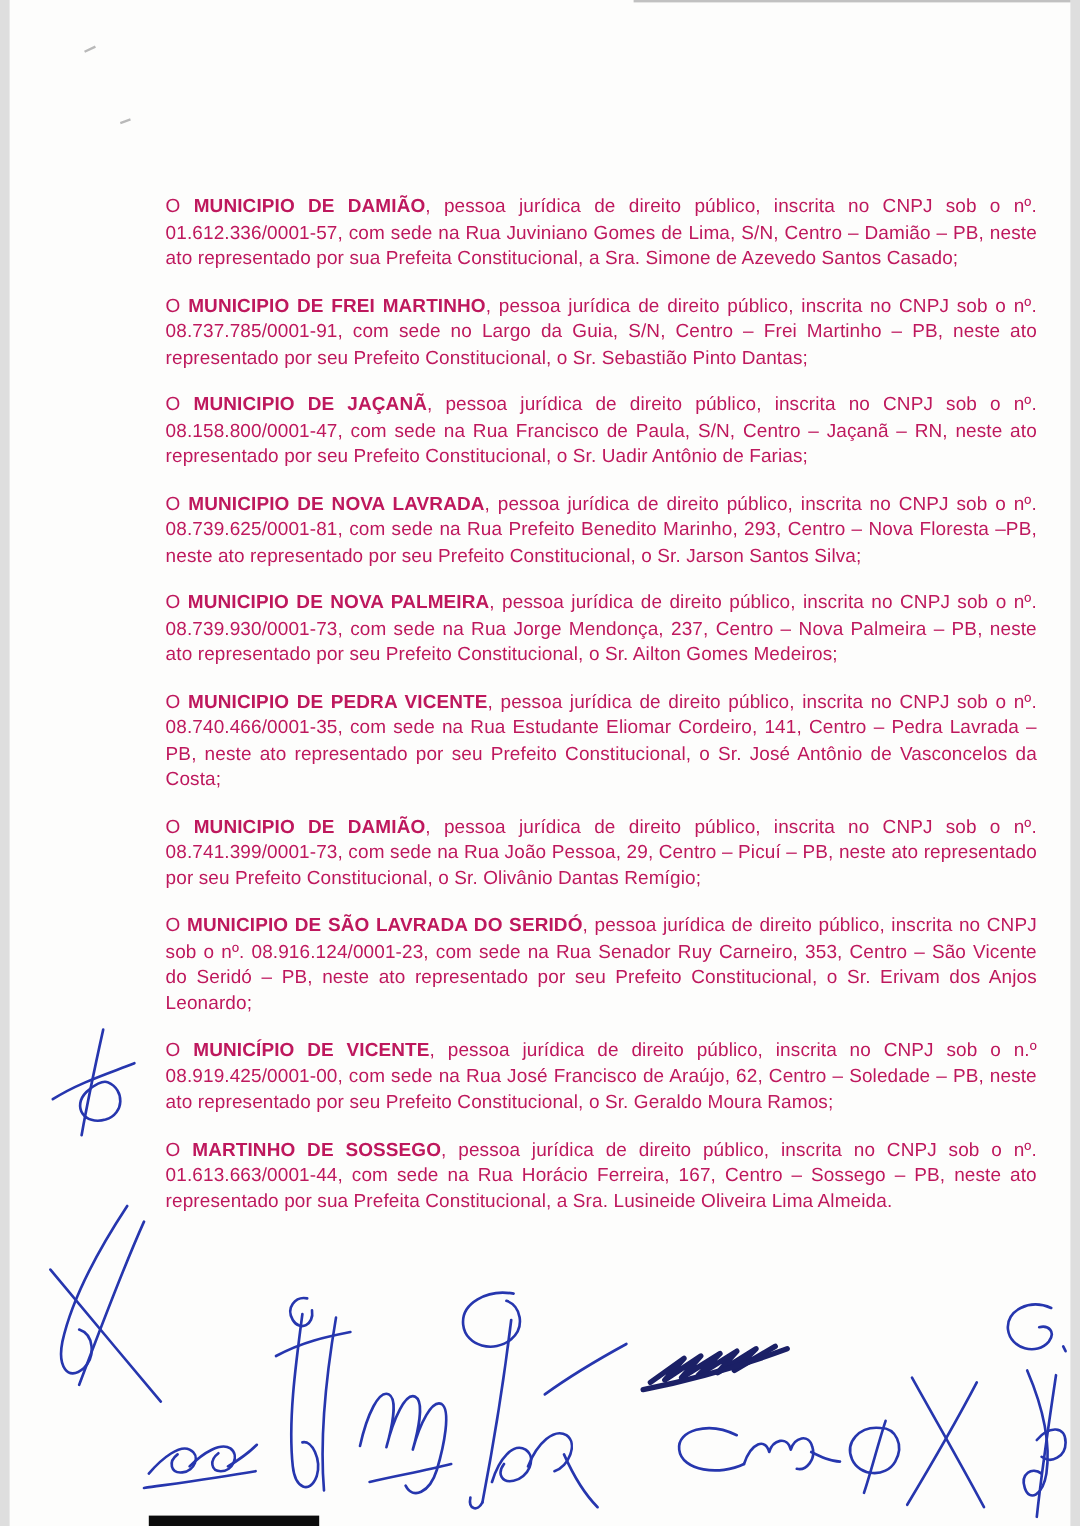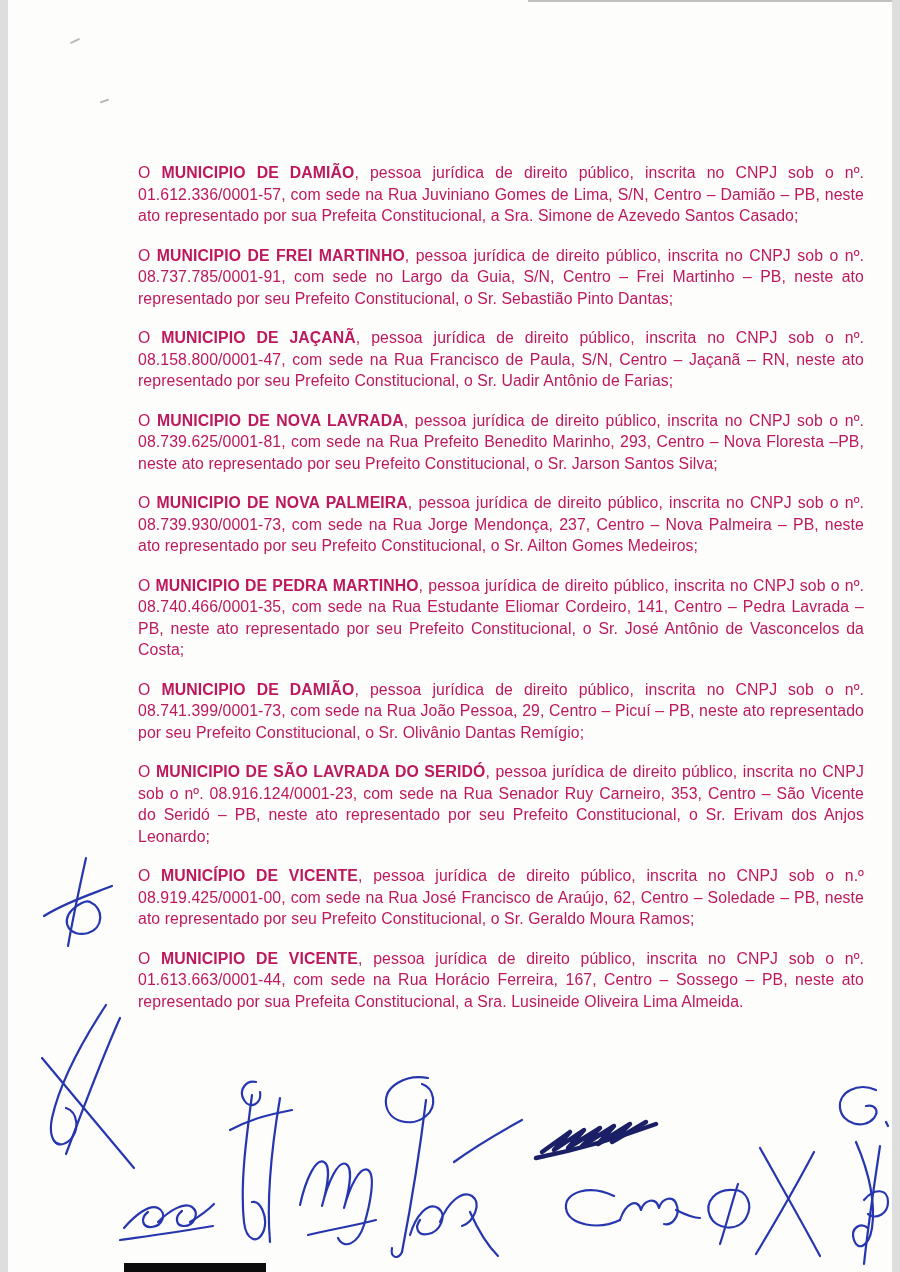--- a/index.html
+++ b/index.html
@@ -59,29 +59,29 @@
     <p class="para"><span>O </span><b>MUNICIPIO DE DAMIÃO</b><span>, pessoa jurídica de direito público, inscrita no CNPJ sob o nº. 01.612.336/0001-57, com sede na Rua Juviniano Gomes de Lima, S/N, Centro – Damião – PB, neste ato representado por sua Prefeita Constitucional, a Sra. Simone de Azevedo Santos Casado;</span></p>
 
     <p class="para"><span>O </span><b>MUNICIPIO DE FREI MARTINHO</b><span>, pessoa jurídica de direito público, inscrita no CNPJ sob o nº. 08.737.785/0001-91, com sede no Largo da Guia, S/N, Centro – Frei Martinho – PB, neste ato representado por seu Prefeito Constitucional, o Sr. Sebastião Pinto Dantas;</span></p>
 
     <p class="para"><span>O </span><b>MUNICIPIO DE JAÇANÃ</b><span>, pessoa jurídica de direito público, inscrita no CNPJ sob o nº. 08.158.800/0001-47, com sede na Rua Francisco de Paula, S/N, Centro – Jaçanã – RN, neste ato representado por seu Prefeito Constitucional, o Sr. Uadir Antônio de Farias;</span></p>
 
     <p class="para"><span>O </span><b>MUNICIPIO DE NOVA LAVRADA</b><span>, pessoa jurídica de direito público, inscrita no CNPJ sob o nº. 08.739.625/0001-81, com sede na Rua Prefeito Benedito Marinho, 293, Centro – Nova Floresta –PB, neste ato representado por seu Prefeito Constitucional, o Sr. Jarson Santos Silva;</span></p>
 
     <p class="para"><span>O </span><b>MUNICIPIO DE NOVA PALMEIRA</b><span>, pessoa jurídica de direito público, inscrita no CNPJ sob o nº. 08.739.930/0001-73, com sede na Rua Jorge Mendonça, 237, Centro – Nova Palmeira – PB, neste ato representado por seu Prefeito Constitucional, o Sr. Ailton Gomes Medeiros;</span></p>
 
-    <p class="para"><span>O </span><b>MUNICIPIO DE PEDRA MARTINHO</b><span>, pessoa jurídica de direito público, inscrita no CNPJ sob o nº. 08.740.466/0001-35, com sede na Rua Estudante Eliomar Cordeiro, 141, Centro – Pedra Lavrada – PB, neste ato representado por seu Prefeito Constitucional, o Sr. José Antônio de Vasconcelos da Costa;</span></p>
+    <p class="para"><span>O </span><b>MUNICIPIO DE PEDRA VICENTE</b><span>, pessoa jurídica de direito público, inscrita no CNPJ sob o nº. 08.740.466/0001-35, com sede na Rua Estudante Eliomar Cordeiro, 141, Centro – Pedra Lavrada – PB, neste ato representado por seu Prefeito Constitucional, o Sr. José Antônio de Vasconcelos da Costa;</span></p>
 
     <p class="para"><span>O </span><b>MUNICIPIO DE DAMIÃO</b><span>, pessoa jurídica de direito público, inscrita no CNPJ sob o nº. 08.741.399/0001-73, com sede na Rua João Pessoa, 29, Centro – Picuí – PB, neste ato representado por seu Prefeito Constitucional, o Sr. Olivânio Dantas Remígio;</span></p>
 
     <p class="para"><span>O </span><b>MUNICIPIO DE SÃO LAVRADA DO SERIDÓ</b><span>, pessoa jurídica de direito público, inscrita no CNPJ sob o nº. 08.916.124/0001-23, com sede na Rua Senador Ruy Carneiro, 353, Centro – São Vicente do Seridó – PB, neste ato representado por seu Prefeito Constitucional, o Sr. Erivam dos Anjos Leonardo;</span></p>
 
     <p class="para"><span>O </span><b>MUNICÍPIO DE VICENTE</b><span>, pessoa jurídica de direito público, inscrita no CNPJ sob o n.º 08.919.425/0001-00, com sede na Rua José Francisco de Araújo, 62, Centro – Soledade – PB, neste ato representado por seu Prefeito Constitucional, o Sr. Geraldo Moura Ramos;</span></p>
 
-    <p class="para"><span>O </span><b>MUNICIPIO DE VICENTE</b><span>, pessoa jurídica de direito público, inscrita no CNPJ sob o nº. 01.613.663/0001-44, com sede na Rua Horácio Ferreira, 167, Centro – Sossego – PB, neste ato representado por sua Prefeita Constitucional, a Sra. Lusineide Oliveira Lima Almeida.</span></p>
+    <p class="para"><span>O </span><b>MARTINHO DE SOSSEGO</b><span>, pessoa jurídica de direito público, inscrita no CNPJ sob o nº. 01.613.663/0001-44, com sede na Rua Horácio Ferreira, 167, Centro – Sossego – PB, neste ato representado por sua Prefeita Constitucional, a Sra. Lusineide Oliveira Lima Almeida.</span></p>
 
   </div>
 
   <svg class="signatures" viewBox="0 0 900 1272" width="900" height="1272" xmlns="http://www.w3.org/2000/svg">
 
     <g fill="none" stroke="#2636ae" stroke-width="2.2" stroke-linecap="round" stroke-linejoin="round">
 
       <g>
         <path d="M78,858 C72,885 66,912 60,946"></path>
         <path d="M36,916 C58,902 84,894 104,886"></path>

